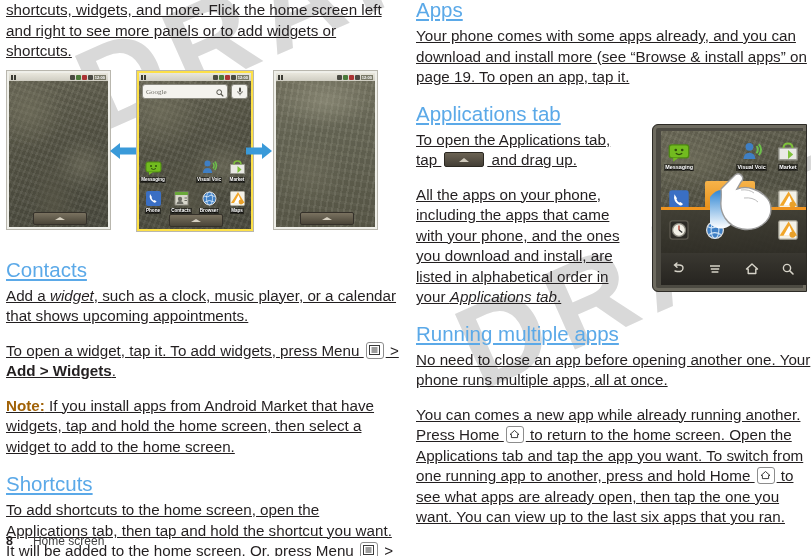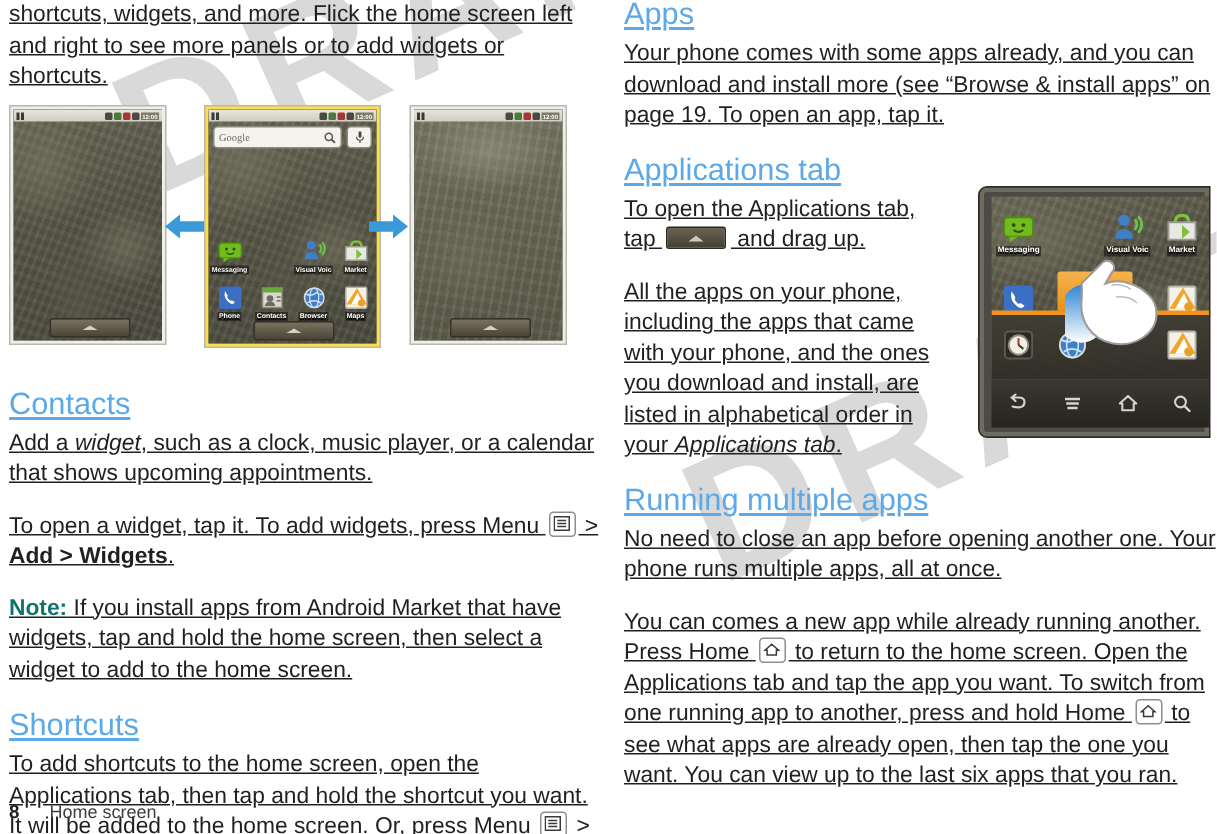--- a/index.html
+++ b/index.html
@@ -57,21 +57,21 @@
     margin:0 0 14px 0;
   }
   .body-text.narrow{width:215px;}
   .h2{
     font-size:20.5px;
     line-height:24px;
     color:#5ba9e8;
     font-weight:normal;
     margin:0 0 4px 0;
   }
-  .note-label{color:#0f766e;font-weight:bold;}
+  .note-label{color:#a16207;font-weight:bold;}
   .bold{font-weight:bold;}
   .ital{font-style:italic;}
 
   
   .key{
     display:inline-block;
     vertical-align:-3px;
     width:16px;height:15px;
     border:1px solid #8d8d8d;
     border-radius:3px;

